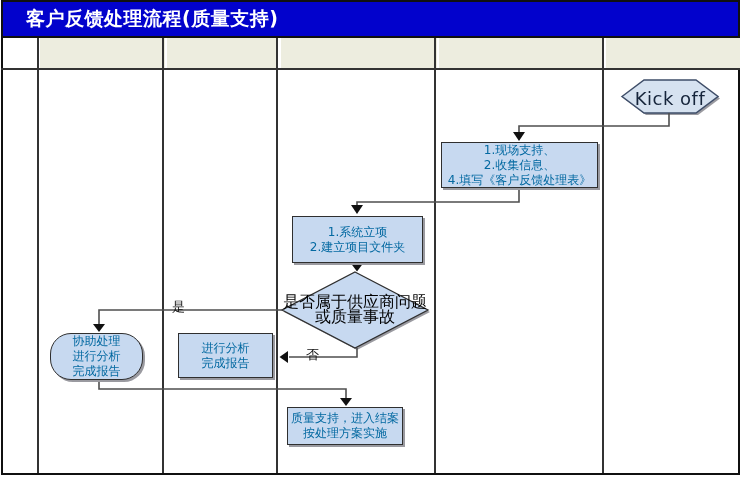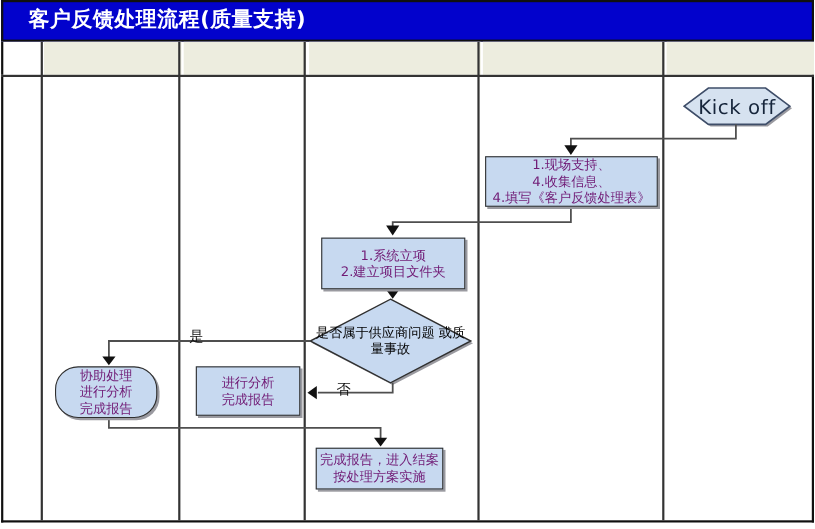--- a/index.html
+++ b/index.html
@@ -22,29 +22,29 @@
   .header-bottom-border{position:absolute;left:1px;top:68px;width:739px;height:2px;background:#333333;z-index:2;}
   .body-area{
     position:absolute;left:1px;top:70px;width:739px;height:405px;box-sizing:border-box;
     background:#ffffff;border-left:2px solid #101010;border-right:2px solid #101010;border-bottom:2px solid #101010;
   }
   .vline{position:absolute;top:38px;width:2px;height:435px;background:#333333;z-index:1;}
   
   .node{
     position:absolute;box-sizing:border-box;background:#C7D9F0;border:1px solid #2F2F2F;
     box-shadow:2px 2px 0 #9A9AA0;display:flex;flex-direction:column;align-items:center;justify-content:center;
-    font-size:12px;line-height:15px;color:#701a75;z-index:3;text-align:center;white-space:nowrap;
+    font-size:12px;line-height:15px;color:#0369a1;z-index:3;text-align:center;white-space:nowrap;
   }
   .node span{display:block;}
   .svg-layer{position:absolute;left:0;top:0;width:741px;height:481px;z-index:2;pointer-events:none;}
   .shape-label{
     position:absolute;z-index:4;text-align:center;color:#000;
   }
   .kickoff-label{left:622px;top:88px;width:96px;font-size:18px;color:#16253B;letter-spacing:0.5px;}
-  .decision-label{left:282px;top:295px;width:146px;font-size:12px;line-height:14.5px;}
+  .decision-label{left:282px;top:295px;width:146px;font-size:16px;line-height:14.5px;}
   .branch-label{position:absolute;z-index:4;font-size:13px;color:#111;line-height:13px;}
   .branch-yes{left:172px;top:300px;}
   .branch-no{left:306px;top:348px;}
 </style>
 </head>
 <body>
 
 <div class="screen">
 
   <div class="title-bar">
@@ -96,42 +96,42 @@
     <span>Kick off</span>
   </div>
 
   <div class="shape-label decision-label">
     <span>是否属于供应商问题</span>
     <span>或质量事故</span>
   </div>
 
   <div class="node" style="left:441px;top:142px;width:157px;height:46px;">
     <span>1.现场支持、</span>
-    <span>4.收集信息、</span>
+    <span>2.收集信息、</span>
     <span>4.填写《客户反馈处理表》</span>
   </div>
 
   <div class="node" style="left:292px;top:216px;width:131px;height:47px;">
     <span>1.系统立项</span>
     <span>2.建立项目文件夹</span>
   </div>
 
   <div class="node" style="left:50px;top:333px;width:93px;height:47px;border-radius:21px;">
     <span>协助处理</span>
     <span>进行分析</span>
     <span>完成报告</span>
   </div>
 
   <div class="node" style="left:178px;top:333px;width:95px;height:45px;">
     <span>进行分析</span>
     <span>完成报告</span>
   </div>
 
   <div class="node" style="left:287px;top:407px;width:116px;height:38px;">
-    <span>完成报告，进入结案</span>
+    <span>质量支持，进入结案</span>
     <span>按处理方案实施</span>
   </div>
 
   <div class="branch-label branch-yes">
     <span>是</span>
   </div>
   <div class="branch-label branch-no">
     <span>否</span>
   </div>
 

